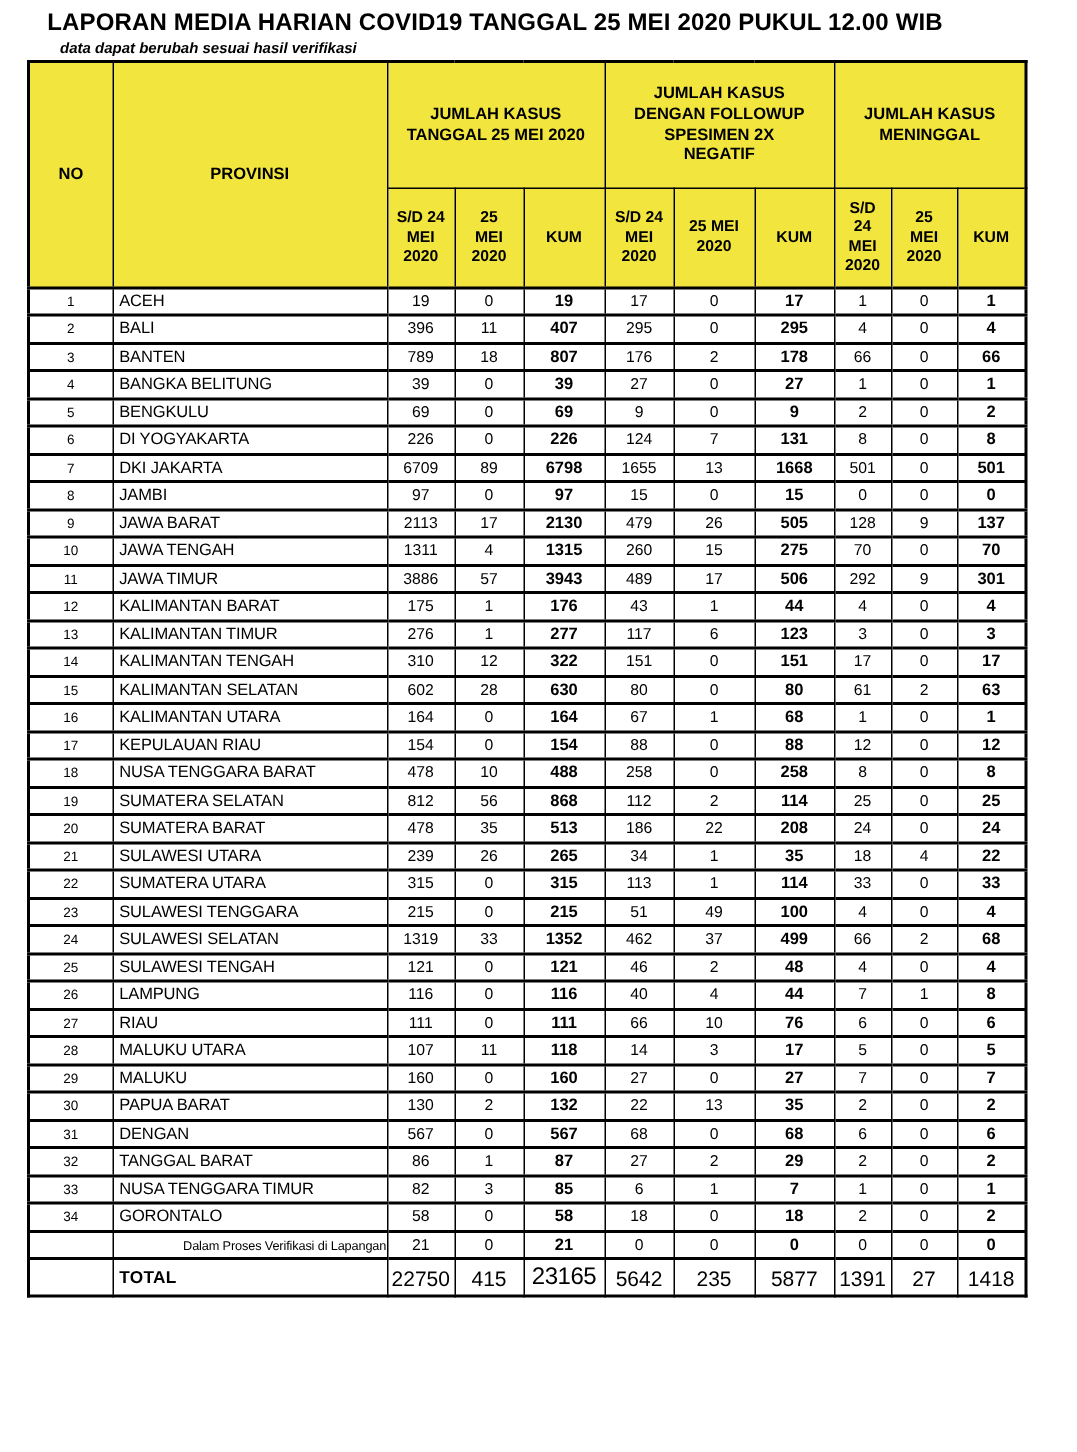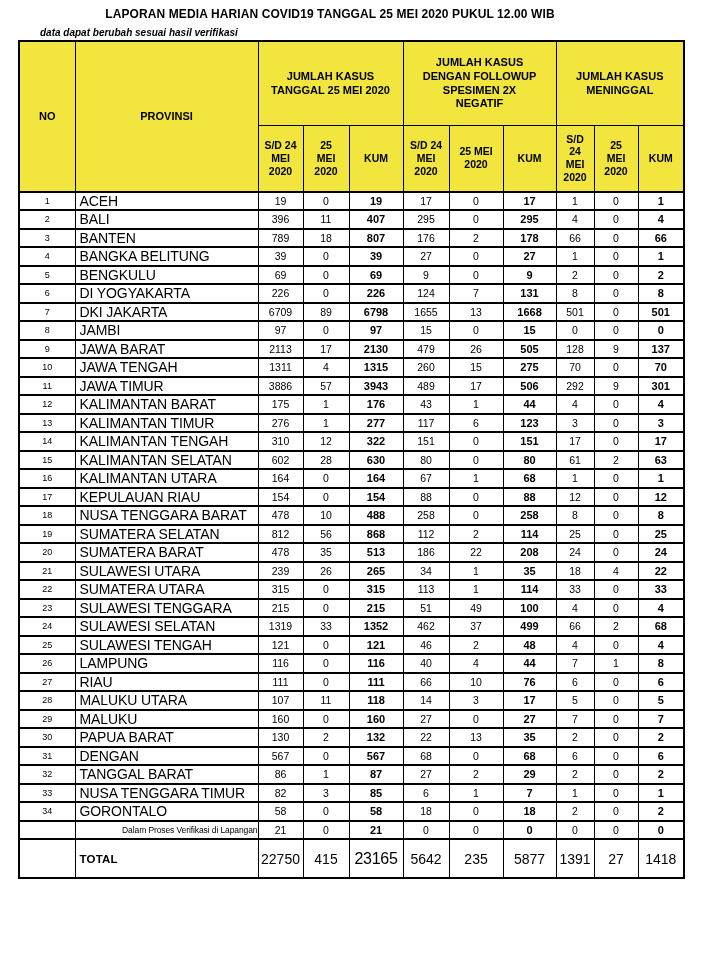--- a/index.html
+++ b/index.html
@@ -13,21 +13,21 @@
     font-family: "Liberation Sans", sans-serif;
     color: #000;
     overflow: hidden;
   }
   .doc-title {
     position: absolute;
     top: 7px;
     left: 0;
     width: 660px;
     text-align: center;
-    font-size: 12px;
+    font-size: 16px;
     font-weight: bold;
     letter-spacing: 0.1px;
   }
   .doc-subtitle {
     position: absolute;
     top: 27px;
     left: 40px;
     font-size: 10px;
     font-weight: bold;
     font-style: italic;
@@ -50,25 +50,25 @@
     background: var(--header-bg);
     font-weight: bold;
     text-align: center;
     vertical-align: middle;
   }
   th.h-main { font-size: 11px; }
   th.h-group { font-size: 11px; white-space: pre-line; height: 76px; padding: 14px 1px; line-height: 1.25; }
   th.h-sub { font-size: 10.5px; white-space: pre-line; height: 66px; line-height: 1.22; padding: 1px; }
   tbody td { border-top-width: 2px; height: 18.5px; vertical-align: middle; }
   td.c-no { text-align: center; font-size: 9px; }
-  td.c-prov { text-align: left; font-size: 14px; padding-left: 4px; letter-spacing: -0.1px; }
+  td.c-prov { text-align: left; font-size: 11px; padding-left: 4px; letter-spacing: -0.1px; }
   td.c-prov.small { font-size: 8.5px; text-align: right; }
   td.c-num { text-align: center; font-size: 10.5px; font-family: "Liberation Sans", sans-serif; }
   td.kum { font-weight: bold; font-size: 11px; }
-  tr.total-row td { height: 39px; }
+  tr.total-row td { height: 25px; }
   tr.total-row td.c-prov { font-size: 11.5px; font-weight: bold; letter-spacing: 0.2px; }
   tr.total-row td.c-num { font-weight: normal; font-size: 14px; }
   tr.total-row td.grand { font-size: 16px; font-weight: normal; letter-spacing: -0.3px; }
   .doc-footer {
     position: absolute;
     top: 930px;
     left: 30px;
     font-size: 12.5px;
     font-weight: bold;
   }

